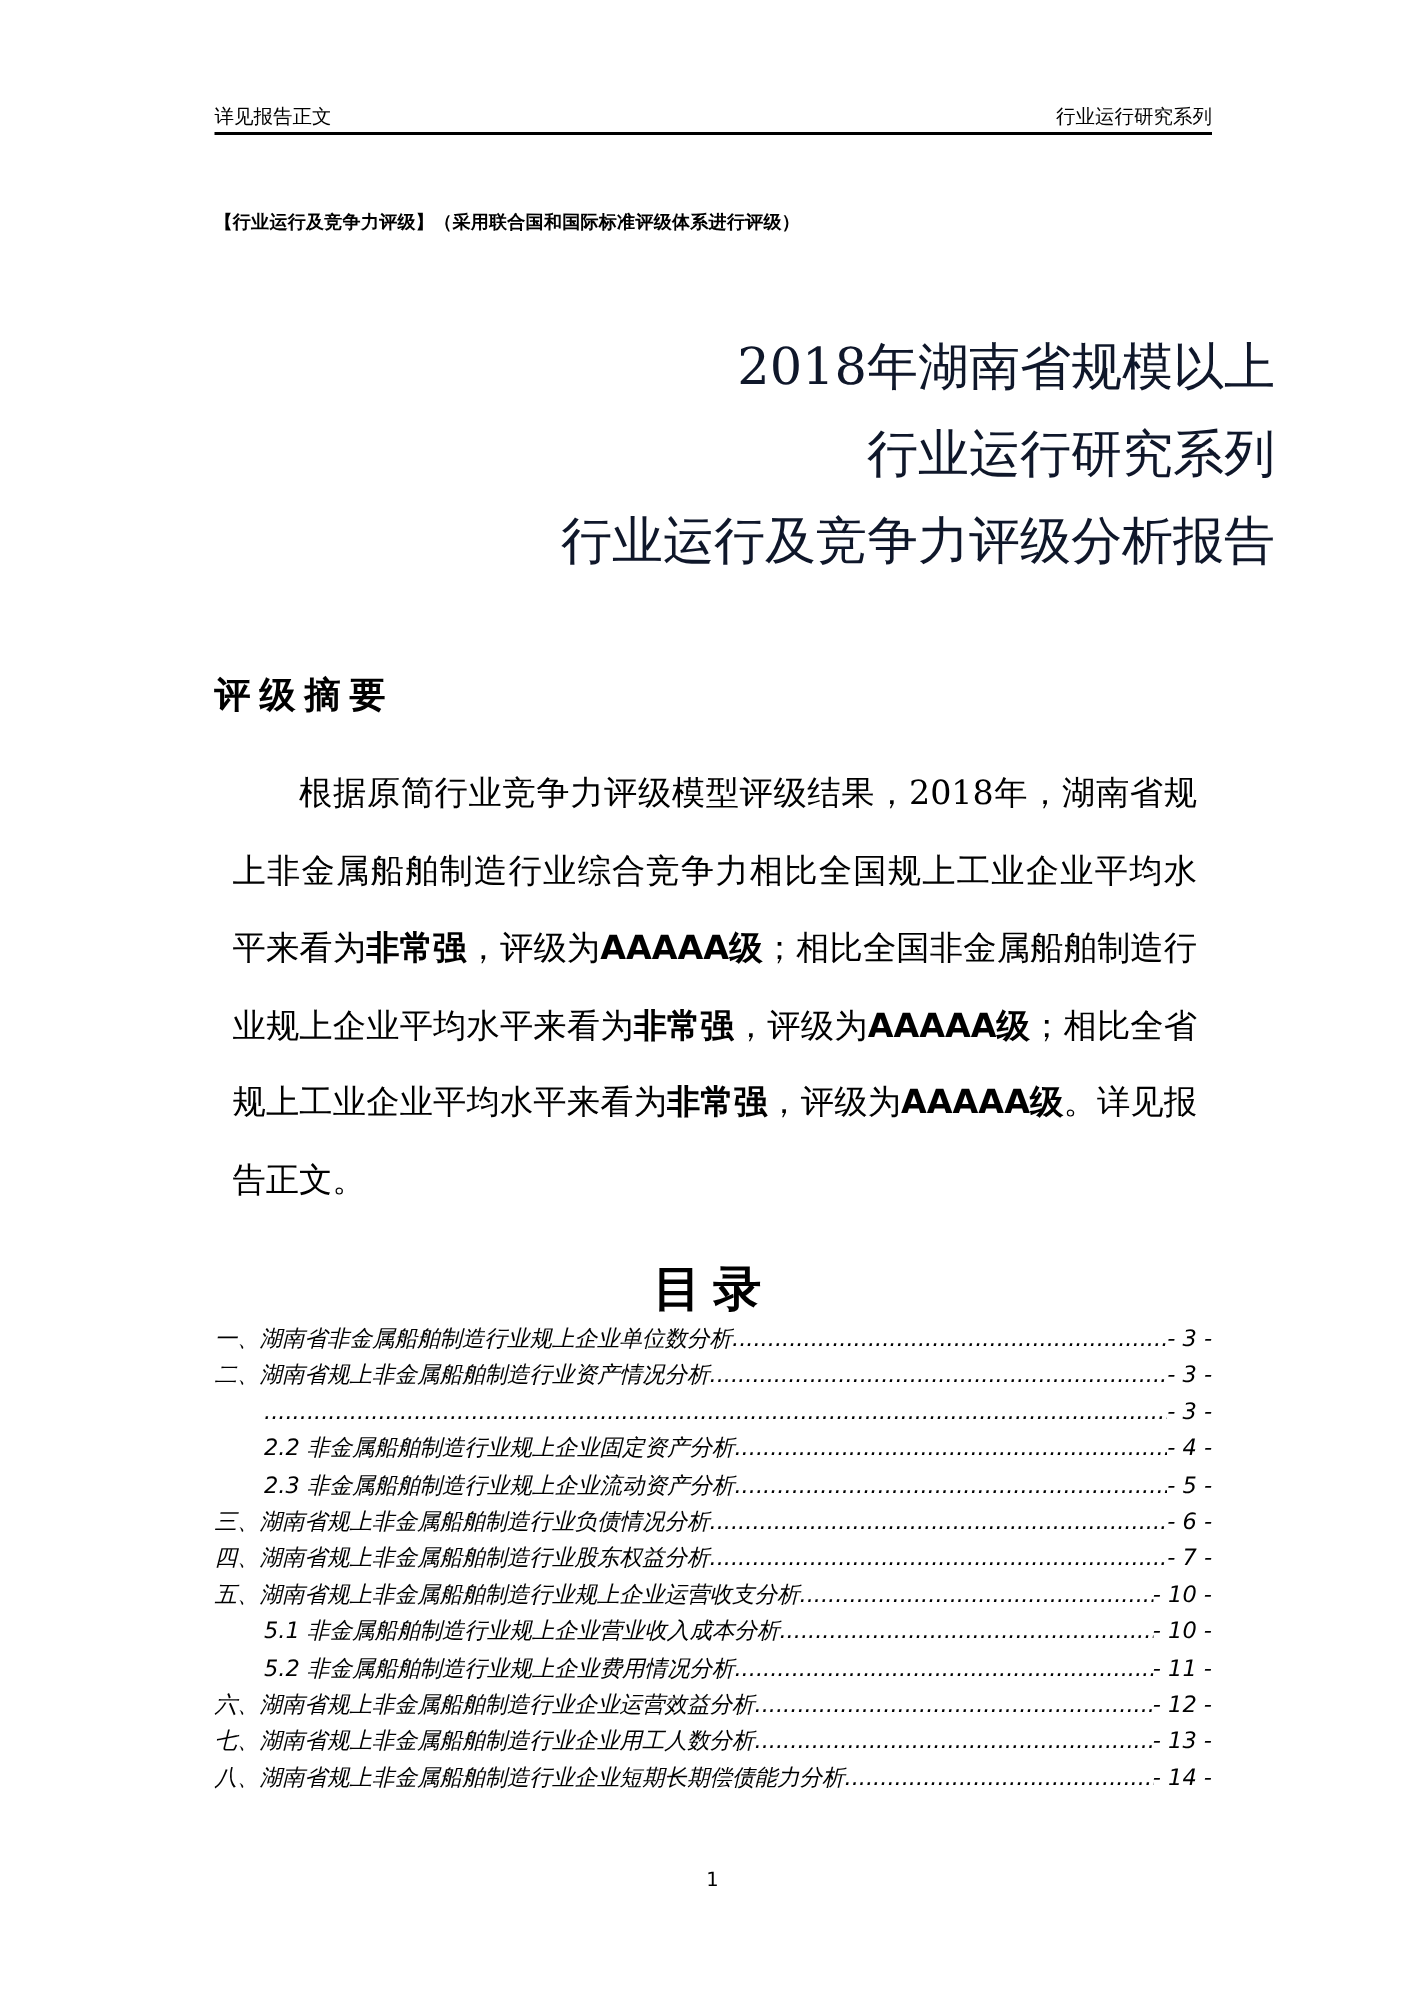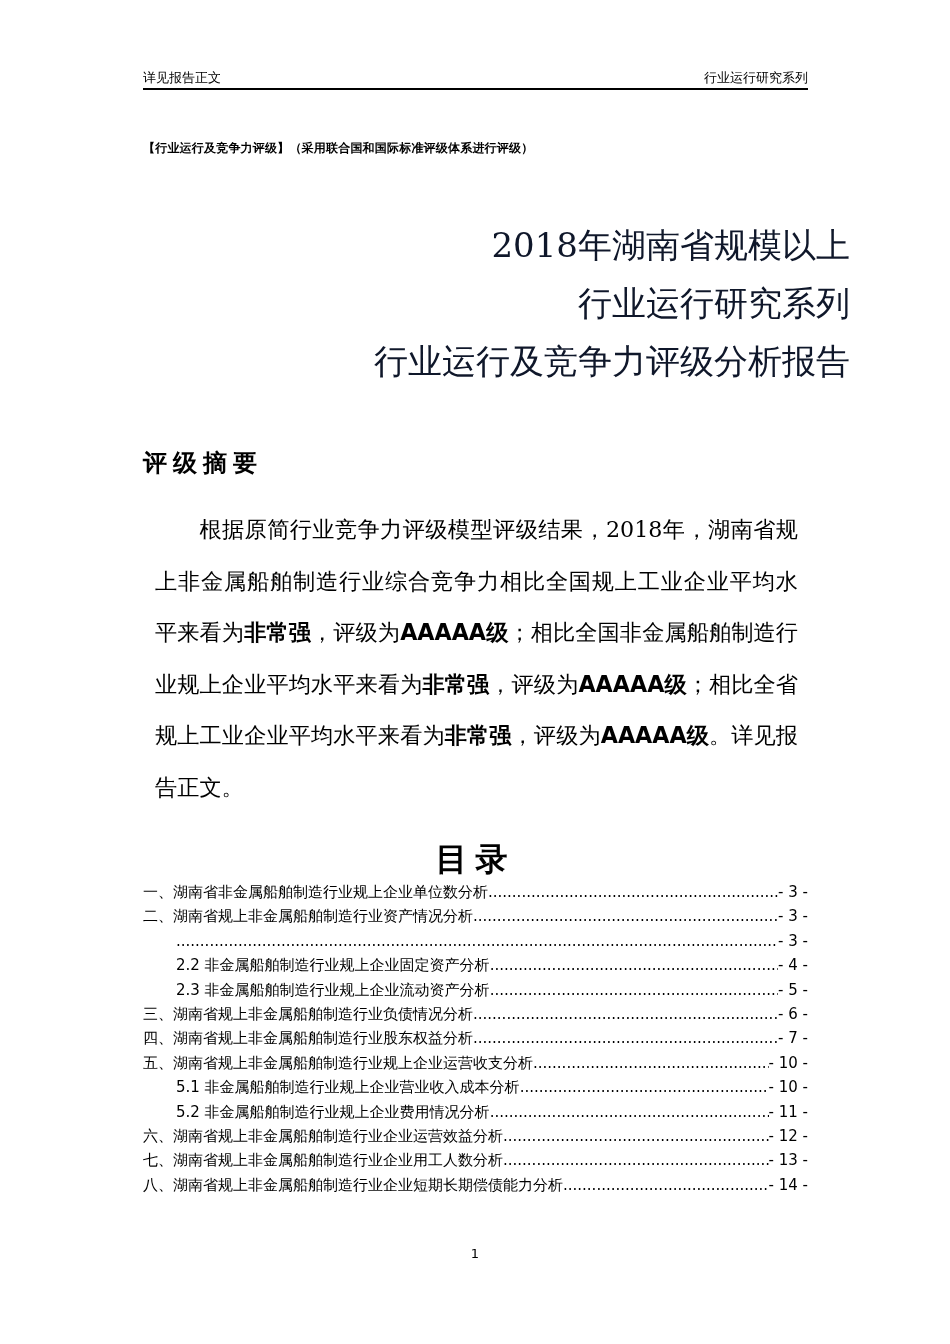--- a/index.html
+++ b/index.html
@@ -14,21 +14,21 @@
            font-family:"DejaVu Serif", serif; font-size:34px; line-height:58px; }
   .sumh { position:absolute; top:447px; left:143px; width:665px; 
           font-family:"DejaVu Sans", sans-serif; font-size:24px; font-weight:bold; letter-spacing:6px; }
   .sum { position:absolute; top:492px; left:143px; width:667px; text-align:justify;
          font-family:"DejaVu Serif", serif; font-size:22.2px; line-height:51.5px; }
   .sum p { margin:12px; text-indent:2em; }
   .sum b { font-family:"DejaVu Sans", sans-serif; font-weight:bold; }
   .toch { position:absolute; top:838px; left:143px; width:665px; text-align:center;
           font-family:"DejaVu Sans", sans-serif; font-size:32px; font-weight:bold; letter-spacing:8px; }
   .toc { position:absolute; top:880px; left:143px; width:665px; font-family:"DejaVu Sans", sans-serif; font-size:15px; }
-  .row { display:flex; height:24.4px; line-height:24.4px; white-space:nowrap; overflow:hidden; }
+  .row { display:flex; height:24.4px; line-height:24.4px; white-space:nowrap; overflow:hidden;font-style:italic; }
   .row.sub { padding-left:33px; }
   .row .t { flex:0 0 auto; }
   .row .d { flex:1 1 auto; overflow:hidden; }
   .row .d::after { content:"........................................................................................................................................................"; letter-spacing:0; }
   .row .p { flex:0 0 auto; }
   .pnum { position:absolute; top:1246px; left:0; width:950px; text-align:center; font-family:"DejaVu Sans", sans-serif; font-size:13px; }
 </style>
 </head>
 <body>
 

